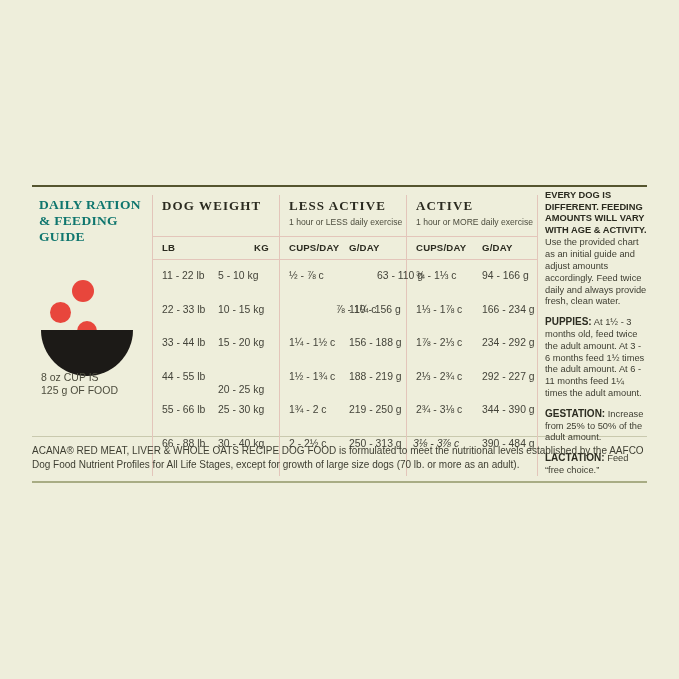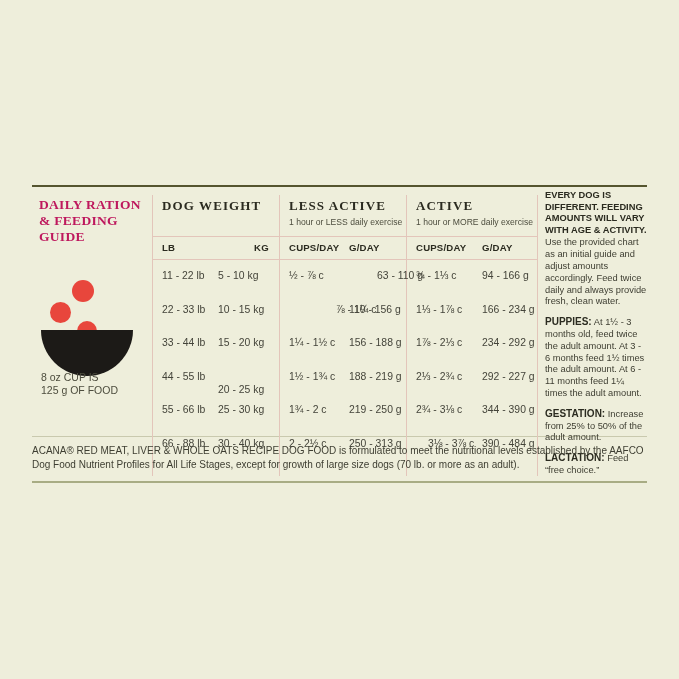--- a/index.html
+++ b/index.html
@@ -51,21 +51,21 @@
     left: 7px;
     top: 12px;
     width: 112px;
   }
   #brand-title {
     font-family: "Liberation Serif", serif;
     font-weight: bold;
     font-size: 13.5px;
     line-height: 16px;
     letter-spacing: 0.3px;
-    color: #be185d;
+    color: #0f766e;
     margin: 0;
   }
 
   #bowl-wrap {
     position: absolute;
     left: 9px;
     top: 95px;
     width: 96px;
     height: 78px;
   }
@@ -303,21 +303,21 @@
         <div class="cell" style="left: 10px; top: 214px;">55 - 66 lb</div>
         <div class="cell" style="left: 66px; top: 214px;">25 - 30 kg</div>
         <div class="cell" style="left: 137px; top: 214px;">1¾ - 2 c</div>
         <div class="cell" style="left: 197px; top: 214px;">219 - 250 g</div>
         <div class="cell" style="left: 264px; top: 214px;">2¾ - 3⅛ c</div>
         <div class="cell" style="left: 330px; top: 214px;">344 - 390 g</div>
         <div class="cell" style="left: 10px; top: 247.5px;">66 - 88 lb</div>
         <div class="cell" style="left: 66px; top: 247.5px;">30 - 40 kg</div>
         <div class="cell" style="left: 137px; top: 247.5px;">2 - 2½ c</div>
         <div class="cell" style="left: 197px; top: 247.5px;">250 - 313 g</div>
-        <div class="cell" style="left: 276px; top: 247.5px;">3⅛ - 3⅞ c</div>
+        <div class="cell" style="left: 261px; top: 247.5px; font-style: italic;">3⅛ - 3⅞ c</div>
         <div class="cell" style="left: 330px; top: 247.5px;">390 - 484 g</div>
       </div>
   </div>
 
   <div id="info">
     <p class="info-strong">EVERY DOG IS DIFFERENT. FEEDING AMOUNTS WILL VARY WITH AGE &amp; ACTIVITY.</p>
     <p class="info-body">Use the provided chart as an initial guide and adjust amounts accordingly. Feed twice daily and always provide fresh, clean water.</p>
 
     <p class="info-body info-block"><span class="lbl">PUPPIES:</span> <span>At 1½ - 3 months old, feed twice the adult amount. At 3 - 6 months feed 1½ times the adult amount. At 6 - 11 months feed 1¼ times the adult amount.</span></p>
 

